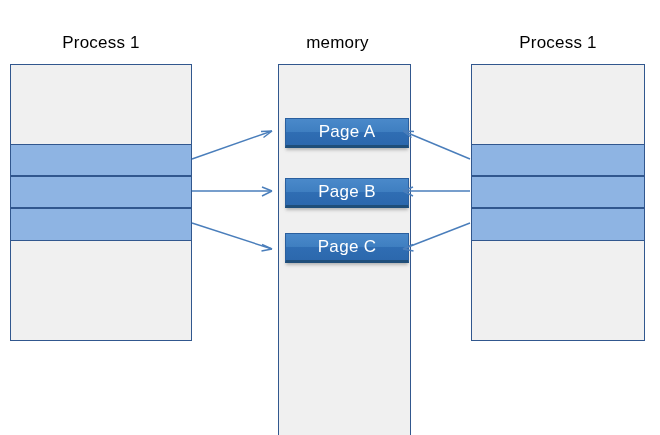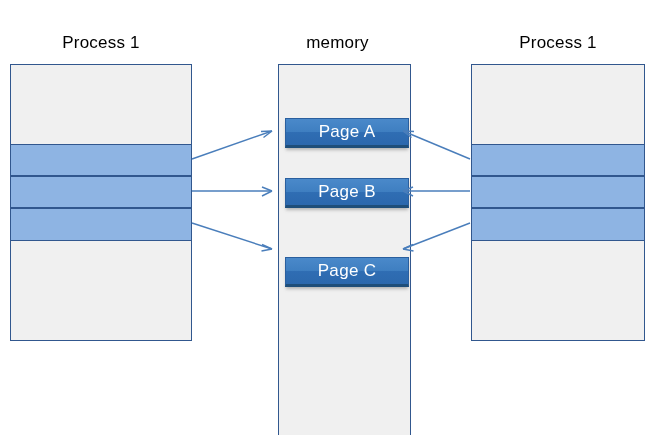--- a/index.html
+++ b/index.html
@@ -114,21 +114,21 @@
     <div class="vband" style="top: 143px; height: 33px;"></div>
   </div>
 
   <div class="mem-box" id="phys-box">
     <div class="page-block" style="top: 53px;">
       <span>Page A</span>
     </div>
     <div class="page-block" style="top: 113px;">
       <span>Page B</span>
     </div>
-    <div class="page-block" style="top: 168px; margin-top: 24px;">
+    <div class="page-block" style="top: 168px;">
       <span>Page C</span>
     </div>
   </div>
 
   <div class="mem-box" id="proc2-box">
     <div class="vband" style="top: 79px;  height: 32px;"></div>
     <div class="vband" style="top: 111px; height: 32px;"></div>
     <div class="vband" style="top: 143px; height: 33px;"></div>
   </div>
 

